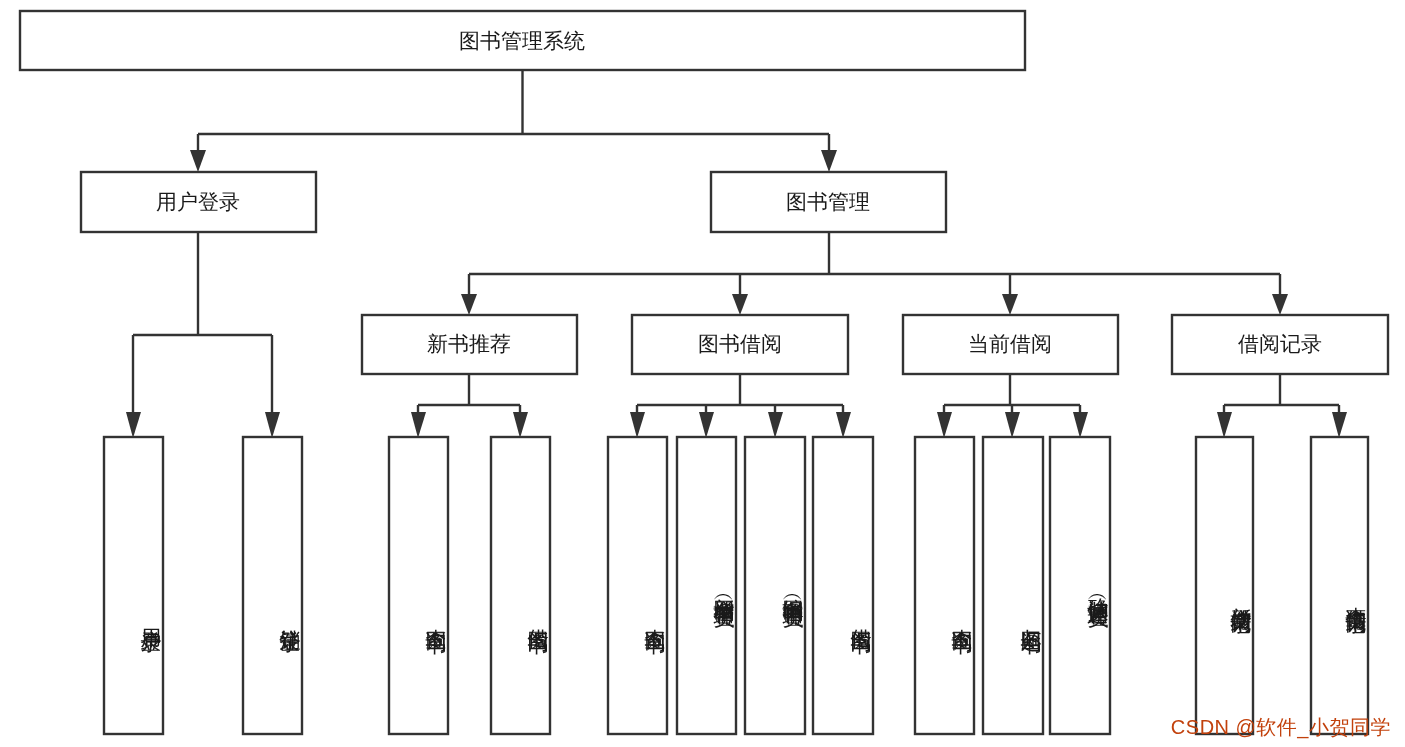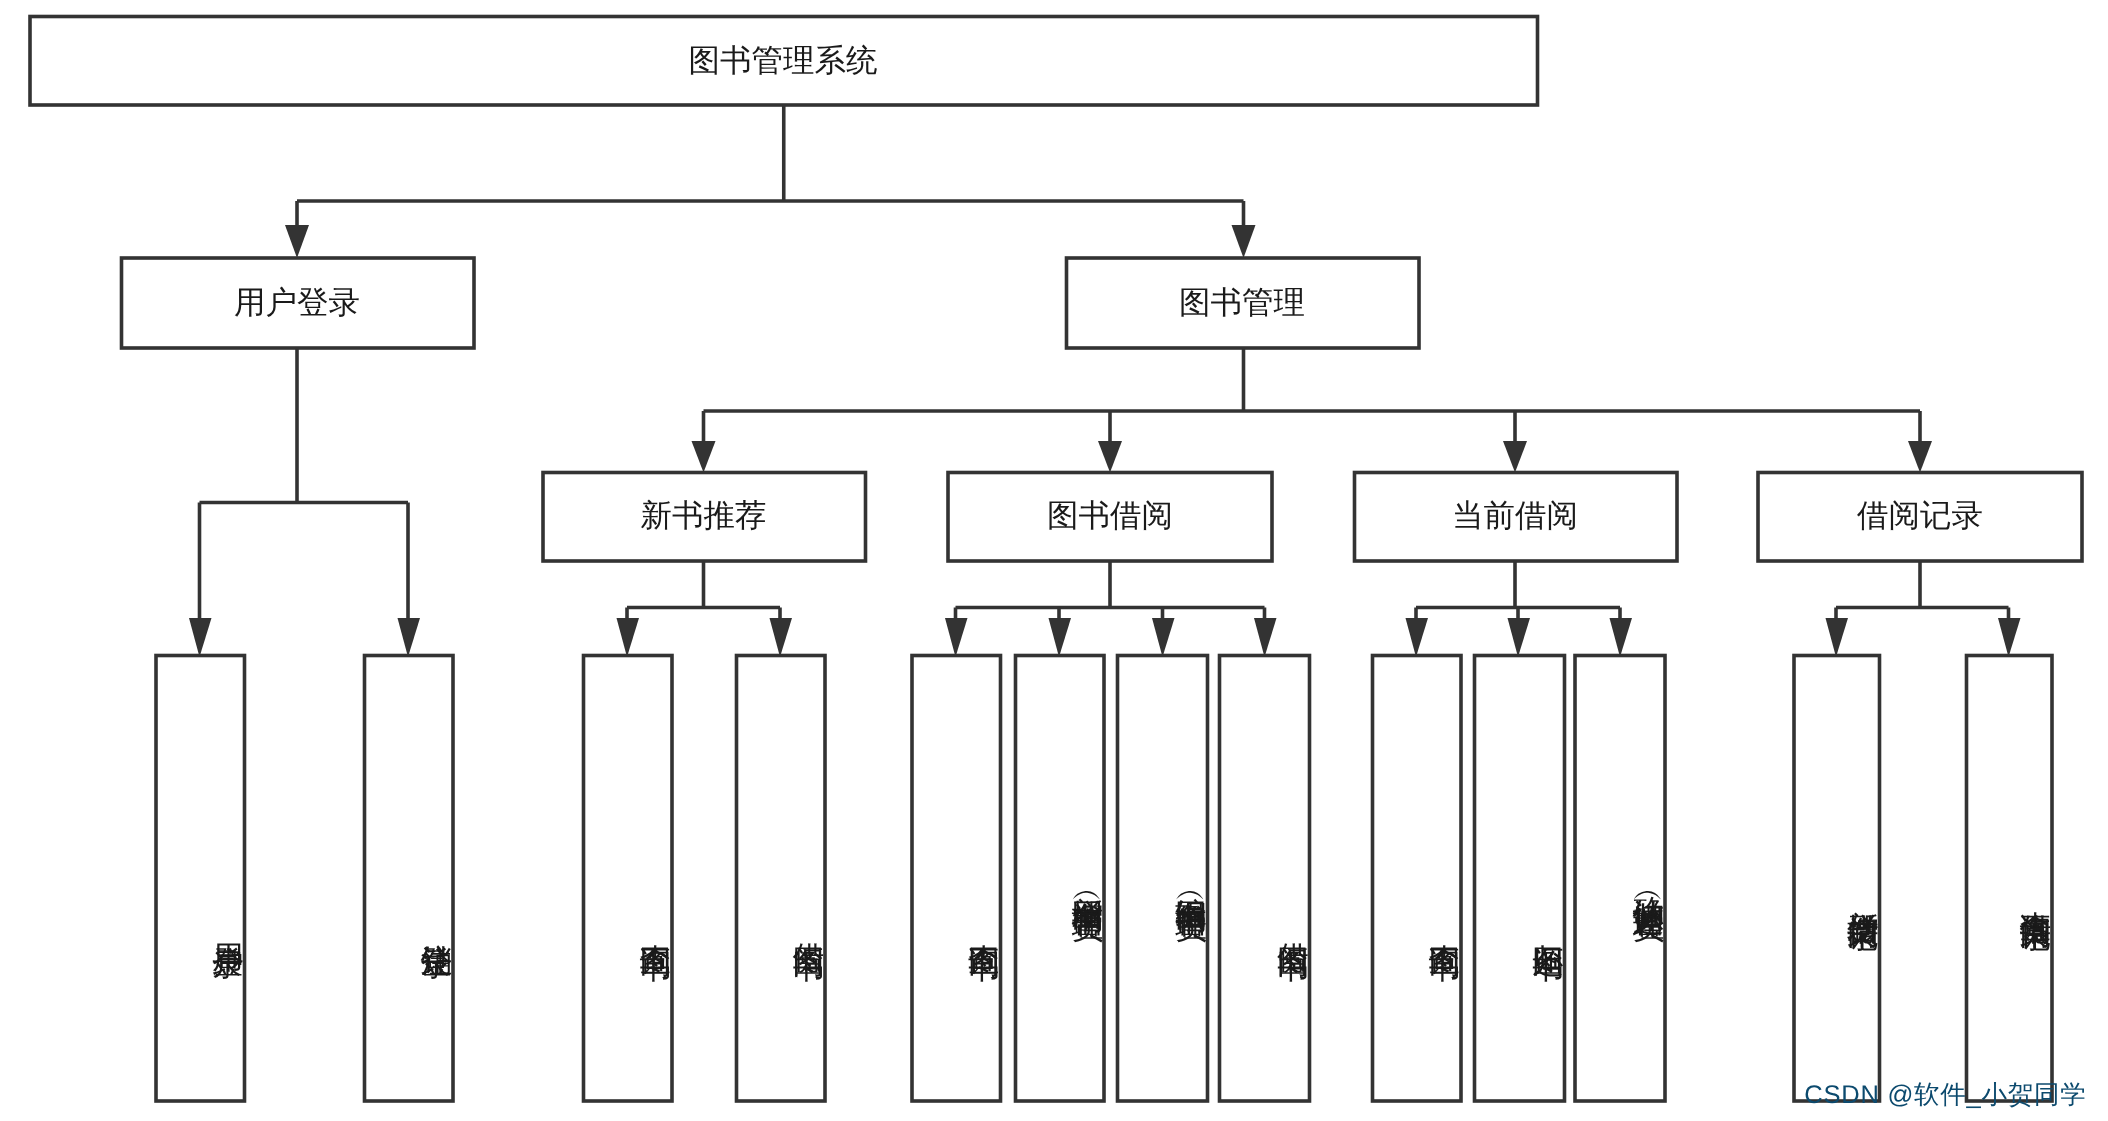--- a/index.html
+++ b/index.html
@@ -63,22 +63,22 @@
     pointer-events: none;
     display: flex;
     align-items: flex-start;
     justify-content: center;
   }
   .watermark {
     position: absolute;
     right: 14px;
     bottom: 6px;
     font-family: "Liberation Sans", "DejaVu Sans", sans-serif;
-    font-size: 17px;
-    color: #0c4a6e;
+    font-size: 20px;
+    color: #c2410c;
     letter-spacing: 0.5px;
     white-space: nowrap;
   }
 </style>
 </head>
 <body>
 
 <div id="diagram-root">
 
   <svg class="diagram-canvas" viewBox="0 0 1405 747">

